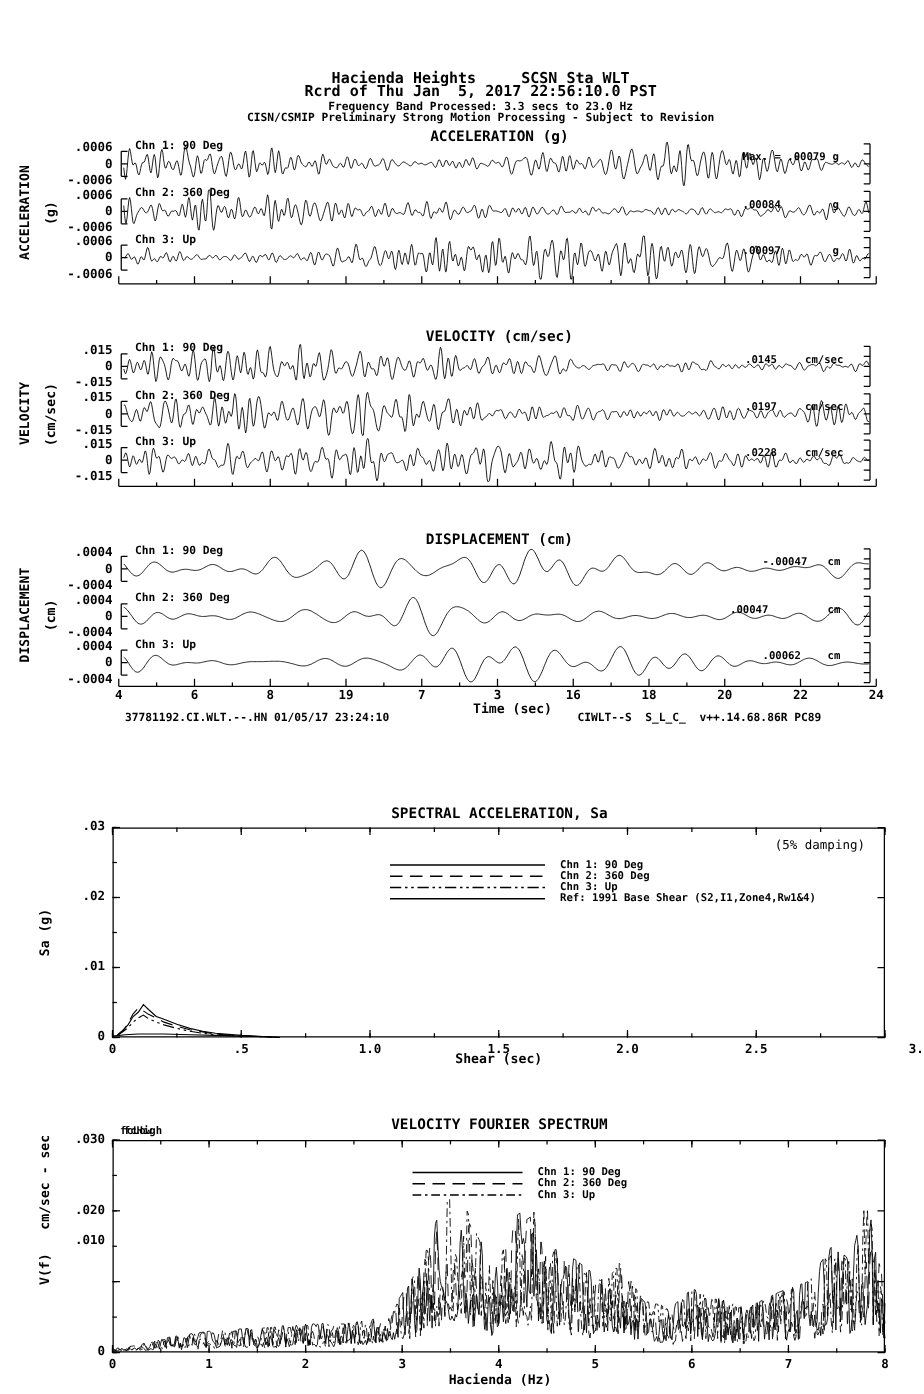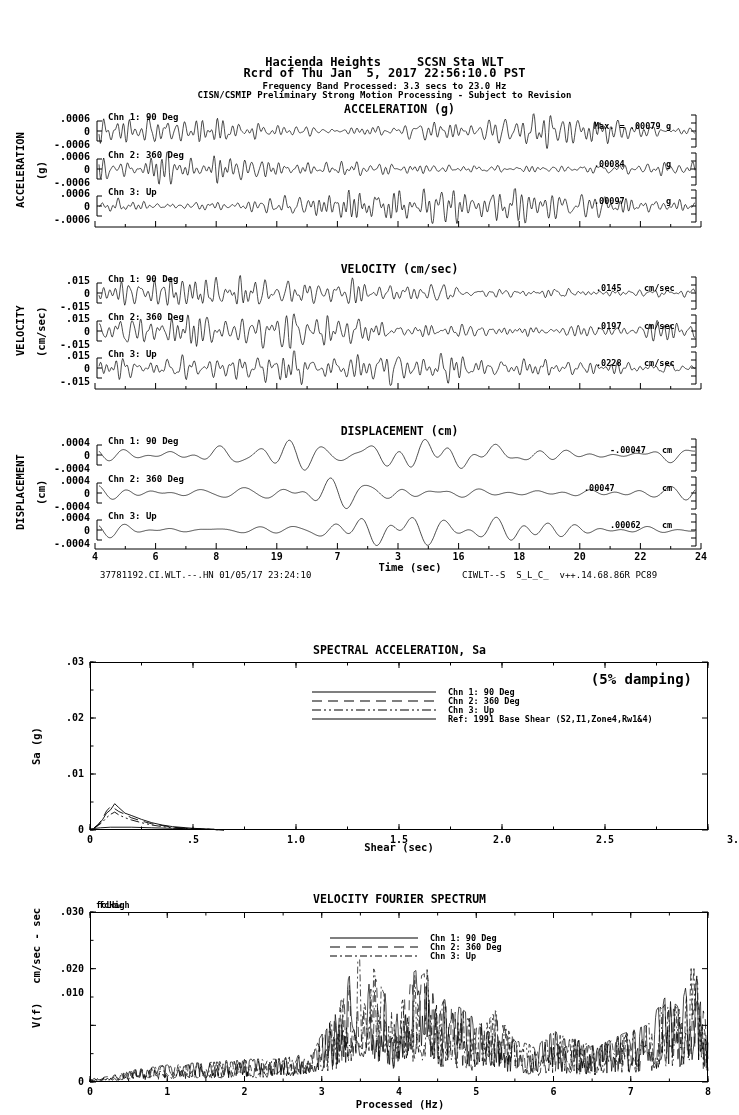--- a/index.html
+++ b/index.html
@@ -9,22 +9,22 @@
   .hdr1{font-size:12px;font-weight:bold;line-height:11px}
   .hdr2{font-size:9px;font-weight:bold;line-height:10px}
   .sec-title{font-size:11.5px;font-weight:bold;text-align:center;width:739px;left:30px}
   .ylab{font-size:10px;font-weight:bold;text-align:right;width:52px;left:38px}
   .chlab{font-size:9px;font-weight:bold}
   .maxlab{font-size:8.5px;font-weight:bold}
   .ticklab{font-size:10px;font-weight:bold;text-align:center;width:34px}
   .vlabel{position:absolute;font-size:10.5px;font-weight:bold;transform:rotate(-90deg);
           transform-origin:0 0;white-space:pre}
   .leg{font-size:8.5px;font-weight:bold}
-  .foot{font-size:9px;font-weight:normal}
-  .annot{font-size:14px;font-weight:bold}
+  .foot{font-size:9px;font-weight:bold}
+  .annot{font-size:10px;font-weight:normal}
   .fc{font-size:8.5px;font-weight:bold}
   svg{position:absolute;overflow:visible}
 </style>
 </head>
 <body>
 
 <div class="page">
 
   <div class="abs hdr1" style="left:15px;top:57px;width:739px;text-align:center">Hacienda Heights     SCSN Sta WLT</div>
   <div class="abs hdr1" style="left:15px;top:68px;width:739px;text-align:center">Rcrd of Thu Jan  5, 2017 22:56:10.0 PST</div>
@@ -48,21 +48,21 @@
 
   <div class="abs ticklab" style="left:320px;top:561px;width:180px;font-size:10.5px">Time (sec)</div>
   <div class="abs foot" style="left:100px;top:570px">37781192.CI.WLT.--.HN 01/05/17 23:24:10</div>
   <div class="abs foot" style="left:462px;top:570px">CIWLT--S  S_L_C_  v++.14.68.86R PC89</div>
 
   <div class="abs annot" style="left:496px;top:671px;width:196px;text-align:right">(5% damping)</div>
   <div class="abs ticklab" style="left:309px;top:841px;width:180px;font-size:10.5px">Shear (sec)</div>
 
   <div class="abs fc" style="left:96px;top:900px">fcLow</div>
   <div class="abs fc" style="left:99px;top:900px">fcHigh</div>
-  <div class="abs ticklab" style="left:310px;top:1098px;width:180px;font-size:10.5px">Processed (Hz)</div>
+  <div class="abs ticklab" style="left:310px;top:1098px;width:180px;font-size:10.5px">Hacienda (Hz)</div>
 
 <div class="abs ylab" style="top:113px">.0006</div>
     <div class="abs ylab" style="top:126px">0</div>
     <div class="abs ylab" style="top:139px">-.0006</div>
     <div class="abs chlab" style="left:108px;top:112px">Chn 1: 90 Deg</div>
     <div class="abs maxlab" style="left:594px;top:121px">Max. = .00079</div>
     <div class="abs maxlab" style="left:666px;top:121px">g</div>
     <svg width="606" height="36" style="left: 95px; top: 113px; overflow: hidden;">
       <polyline points="4.0,21.1 4.7,27.4 5.4,30.4 6.0,28.3 6.7,21.8 7.4,13.8 8.1,7.6 8.7,5.8 9.4,8.3 10.1,13.0 10.8,17.2 11.4,19.0 12.1,18.5 12.8,17.4 13.5,17.6 14.2,19.8 14.8,23.3 15.5,26.2 16.2,26.9 16.9,25.1 17.5,21.8 18.2,18.8 18.9,17.2 19.6,16.9 20.3,16.7 20.9,15.4 21.6,13.1 22.3,10.9 23.0,10.7 23.6,13.4 24.3,18.4 25.0,23.3 25.7,25.3 26.3,23.3 27.0,18.2 27.7,12.9 28.4,10.6 29.1,12.9 29.7,19.0 30.4,25.6 31.1,29.2 31.8,27.8 32.4,21.9 33.1,14.3 33.8,8.4 34.5,6.6 35.2,9.0 35.8,14.0 36.5,18.8 37.2,21.4 37.9,21.3 38.5,19.3 39.2,17.1 39.9,16.0 40.6,16.5 41.3,18.2 41.9,20.4 42.6,22.1 43.3,22.8 44.0,22.3 44.6,20.5 45.3,18.2 46.0,16.2 46.7,15.6 47.3,17.0 48.0,20.4 48.7,24.3 49.4,27.1 50.1,26.8 50.7,23.0 51.4,16.6 52.1,9.7 52.8,4.8 53.4,3.4 54.1,5.2 54.8,8.9 55.5,12.8 56.1,15.9 56.8,18.2 57.5,20.5 58.2,23.5 58.9,26.6 59.5,28.6 60.2,28.1 60.9,24.5 61.6,19.1 62.2,14.0 62.9,11.6 63.6,13.1 64.3,17.5 65.0,22.6 65.6,25.6 66.3,25.4 67.0,22.4 67.7,18.4 68.3,15.4 69.0,14.5 69.7,14.9 70.4,15.4 71.0,14.8 71.7,12.8 72.4,10.7 73.1,10.1 73.8,12.0 74.4,16.1 75.1,20.9 75.8,24.7 76.5,26.1 77.1,25.2 77.8,22.9 78.5,20.2 79.2,17.9 79.9,16.0 80.5,14.4 81.2,12.9 81.9,12.1 82.6,12.5 83.2,15.0 83.9,19.1 84.6,23.7 85.3,27.2 86.0,28.1 86.6,25.8 87.3,21.1 88.0,15.6 88.7,11.0 89.3,8.8 90.0,9.2 90.7,11.9 91.4,15.7 92.0,19.5 92.7,22.1 93.4,22.9 94.1,22.1 94.8,20.2 95.4,18.6 96.1,18.1 96.8,19.1 97.5,21.0 98.1,22.2 98.8,21.4 99.5,17.9 100.2,13.0 100.9,8.8 101.5,7.8 102.2,11.1 102.9,17.7 103.6,24.7 104.2,28.7 104.9,27.6 105.6,21.9 106.3,14.4 106.9,8.7 107.6,7.5 108.3,11.0 109.0,16.9 109.7,22.2 110.3,24.4 111.0,23.3 111.7,20.4 112.4,17.9 113.0,17.2 113.7,18.0 114.4,19.0 115.1,19.0 115.8,17.9 116.4,16.8 117.1,17.3 117.8,20.1 118.5,24.0 119.1,26.6 119.8,25.5 120.5,20.4 121.2,13.0 121.8,7.0 122.5,5.3 123.2,9.0 123.9,16.0 124.6,22.6 125.2,25.1 125.9,22.4 126.6,16.3 127.3,10.2 127.9,7.6 128.6,9.8 129.3,15.4 130.0,21.5 130.6,25.5 131.3,26.2 132.0,24.5 132.7,22.3 133.4,21.2 134.0,21.3 134.7,21.7 135.4,20.9 136.1,18.4 136.7,15.2 137.4,13.0 138.1,13.2 138.8,15.9 139.5,19.7 140.1,22.6 140.8,22.8 141.5,20.4 142.2,16.4 142.8,12.9 143.5,11.3 144.2,11.8 144.9,13.7 145.5,15.9 146.2,17.5 146.9,18.4 147.6,19.0 148.3,19.7 148.9,20.3 149.6,20.5 150.3,19.8 151.0,18.4 151.6,17.1 152.3,16.6 153.0,17.4 153.7,18.8 154.4,20.0 155.0,19.9 155.7,18.4 156.4,16.5 157.1,15.6 157.7,16.9 158.4,20.1 159.1,24.0 159.8,26.4 160.5,25.7 161.1,22.1 161.8,16.9 162.5,12.3 163.2,10.3 163.8,11.2 164.5,14.1 165.2,17.0 165.9,18.5 166.5,18.1 167.2,16.5 167.9,14.8 168.6,14.3 169.3,15.1 169.9,16.7 170.6,18.4 171.3,19.7 172.0,20.3 172.6,20.7 173.3,21.0 174.0,21.2 174.7,21.1 175.3,20.3 176.0,19.1 176.7,18.0 177.4,17.6 178.1,18.2 178.7,19.6 179.4,20.7 180.1,20.6 180.8,19.0 181.4,16.2 182.1,13.6 182.8,12.4 183.5,13.2 184.2,15.9 184.8,19.0 185.5,21.3 186.2,21.6 186.9,20.0 187.5,17.5 188.2,15.2 188.9,14.3 189.6,14.8 190.3,16.5 190.9,18.3 191.6,19.4 192.3,19.5 193.0,18.8 193.6,18.0 194.3,17.6 195.0,18.0 195.7,19.2 196.3,20.6 197.0,21.7 197.7,21.8 198.4,20.8 199.1,18.9 199.7,16.7 200.4,14.8 201.1,13.8 201.8,14.1 202.4,15.4 203.1,17.2 203.8,18.8 204.5,19.7 205.2,19.9 205.8,19.7 206.5,19.3 207.2,19.1 207.9,19.0 208.5,18.5 209.2,17.6 209.9,16.1 210.6,14.6 211.2,13.8 211.9,14.3 212.6,16.2 213.3,18.9 214.0,21.6 214.6,23.2 215.3,23.1 216.0,21.6 216.7,19.2 217.3,16.8 218.0,15.2 218.7,14.7 219.4,15.1 220.0,16.0 220.7,17.1 221.4,18.1 222.1,18.8 222.8,19.4 223.4,19.7 224.1,19.7 224.8,19.2 225.5,18.5 226.1,17.7 226.8,17.0 227.5,16.6 228.2,16.6 228.9,16.9 229.5,17.3 230.2,17.8 230.9,18.2 231.6,18.7 232.2,19.2 232.9,19.6 233.6,19.7 234.3,19.3 235.0,18.4 235.6,17.4 236.3,16.6 237.0,16.3 237.7,16.6 238.3,17.3 239.0,17.9 239.7,18.2 240.4,18.1 241.0,17.8 241.7,17.6 242.4,17.7 243.1,18.0 243.8,18.5 244.4,18.8 245.1,18.9 245.8,18.7 246.5,18.4 247.1,18.1 247.8,17.8 248.5,17.4 249.2,17.0 249.8,16.8 250.5,17.0 251.2,17.9 251.9,19.2 252.6,20.4 253.2,21.0 253.9,20.5 254.6,18.8 255.3,16.7 255.9,15.1 256.6,14.9 257.3,16.1 258.0,18.1 258.7,19.9 259.3,20.5 260.0,19.5 260.7,17.5 261.4,15.7 262.0,15.0 262.7,15.8 263.4,17.5 264.1,19.0 264.8,19.4 265.4,18.6 266.1,17.1 266.8,16.1 267.5,16.3 268.1,17.8 268.8,19.8 269.5,21.2 270.2,21.2 270.8,19.8 271.5,18.0 272.2,16.9 272.9,17.1 273.6,18.6 274.2,20.3 274.9,21.1 275.6,20.4 276.3,18.3 276.9,16.0 277.6,14.6 278.3,14.9 279.0,16.5 279.7,18.4 280.3,19.3 281.0,18.7 281.7,16.7 282.4,14.4 283.0,13.2 283.7,13.7 284.4,15.9 285.1,18.7 285.7,21.1 286.4,22.2 287.1,21.8 287.8,20.4 288.5,18.9 289.1,17.9 289.8,17.5 290.5,17.7 291.2,18.0 291.8,18.3 292.5,18.5 293.2,18.9 293.9,19.3 294.6,19.8 295.2,20.1 295.9,19.7 296.6,18.7 297.3,17.3 297.9,16.0 298.6,15.2 299.3,15.3 300.0,15.9 300.6,16.8 301.3,17.5 302.0,17.6 302.7,17.2 303.4,16.8 304.0,16.8 304.7,17.4 305.4,18.7 306.1,20.0 306.7,20.6 307.4,20.1 308.1,18.4 308.8,16.0 309.4,13.7 310.1,12.6 310.8,13.1 311.5,15.5 312.2,19.0 312.8,22.6 313.5,25.3 314.2,26.4 314.9,25.7 315.5,23.7 316.2,21.0 316.9,18.5 317.6,16.7 318.3,15.7 318.9,15.5 319.6,15.5 320.3,15.7 321.0,15.7 321.6,15.6 322.3,15.2 323.0,14.8 323.7,14.2 324.3,13.5 325.0,13.0 325.7,12.9 326.4,13.6 327.1,15.4 327.7,18.3 328.4,21.9 329.1,25.2 329.8,27.1 330.4,27.0 331.1,24.8 331.8,21.2 332.5,17.5 333.2,15.2 333.8,15.2 334.5,17.3 335.2,20.2 335.9,22.2 336.5,22.0 337.2,19.1 337.9,14.7 338.6,10.7 339.3,9.0 339.9,10.6 340.6,14.8 341.3,19.8 342.0,23.4 342.6,24.2 343.3,22.1 344.0,18.5 344.7,15.2 345.3,13.6 346.0,13.9 346.7,15.4 347.4,16.8 348.1,17.3 348.7,17.3 349.4,17.6 350.1,18.9 350.8,21.3 351.4,23.8 352.1,24.7 352.8,23.1 353.5,19.3 354.2,14.9 354.8,12.2 355.5,12.5 356.2,15.8 356.9,20.3 357.5,23.6 358.2,23.7 358.9,20.7 359.6,16.1 360.2,12.4 360.9,11.5 361.6,13.7 362.3,17.6 363.0,21.2 363.6,22.5 364.3,21.4 365.0,18.6 365.7,16.1 366.3,15.0 367.0,15.5 367.7,16.9 368.4,18.0 369.1,18.3 369.7,18.0 370.4,17.8 371.1,18.5 371.8,20.0 372.4,21.6 373.1,22.1 373.8,20.8 374.5,18.1 375.1,15.0 375.8,12.9 376.5,12.8 377.2,14.5 377.9,17.1 378.5,19.5 379.2,20.8 379.9,20.9 380.6,20.2 381.2,19.2 381.9,18.4 382.6,17.7 383.3,16.8 383.9,15.8 384.6,14.8 385.3,14.4 386.0,15.2 386.7,17.2 387.3,20.1 388.0,23.2 388.7,25.6 389.4,26.7 390.0,26.1 390.7,23.9 391.4,20.4 392.1,16.0 392.8,11.6 393.4,8.2 394.1,6.9 394.8,8.2 395.5,11.9 396.1,16.7 396.8,20.7 397.5,22.3 398.2,21.0 398.8,17.6 399.5,13.9 400.2,11.8 400.9,12.7 401.6,16.6 402.2,21.9 402.9,26.9 403.6,29.8 404.3,30.1 404.9,28.2 405.6,25.2 406.3,21.9 407.0,18.7 407.7,15.7 408.3,12.7 409.0,9.6 409.7,7.1 410.4,6.1 411.0,7.2 411.7,10.4 412.4,15.1 413.1,20.0 413.8,23.8 414.4,25.8 415.1,25.9 415.8,24.7 416.5,23.1 417.1,21.5 417.8,20.3 418.5,19.1 419.2,17.5 419.8,15.4 420.5,12.9 421.2,11.0 421.9,10.6 422.6,12.2 423.2,15.7 423.9,19.8 424.6,22.9 425.3,23.4 425.9,20.8 426.6,16.3 427.3,11.9 428.0,10.0 428.7,12.0 429.3,17.3 430.0,23.9 430.7,29.0 431.4,30.8 432.0,29.1 432.7,25.3 433.4,21.8 434.1,20.0 434.7,20.0 435.4,19.9 436.1,18.0 436.8,13.2 437.5,6.8 438.1,1.5 438.8,0.7 439.5,3.7 440.2,11.1 440.8,19.2 441.5,24.7 442.2,26.0 442.9,23.8 443.6,20.8 444.2,19.6 444.9,21.0 445.6,23.5 446.3,24.4 446.9,21.9 447.6,16.2 448.3,10.2 449.0,7.5 449.6,10.8 450.3,19.5 451.0,29.8 451.7,35.3 452.4,35.3 453.0,30.7 453.7,19.7 454.4,9.2 455.1,3.0 455.7,2.6 456.4,6.5 457.1,11.4 457.8,14.8 458.4,15.8 459.1,15.3 459.8,15.4 460.5,17.3 461.2,20.9 461.8,24.8 462.5,27.3 463.2,27.3 463.9,25.0 464.5,21.3 465.2,17.5 465.9,14.2 466.6,11.4 467.3,9.3 467.9,8.5 468.6,9.6 469.3,13.3 470.0,19.1 470.6,25.2 471.3,29.2 472.0,29.3 472.7,25.0 473.3,18.3 474.0,11.9 474.7,8.9 475.4,10.5 476.1,15.9 476.7,22.6 477.4,28.0 478.1,30.2 478.8,28.7 479.4,24.7 480.1,19.5 480.8,14.6 481.5,10.6 482.2,8.2 482.8,7.4 483.5,8.6 484.2,11.3 484.9,14.8 485.5,17.7 486.2,18.9 486.9,18.0 487.6,16.0 488.3,14.6 488.9,15.3 489.6,18.4 490.3,22.7 491.0,25.9 491.6,26.1 492.3,23.0 493.0,18.6 493.7,15.4 494.3,15.7 495.0,19.5 495.7,24.9 496.4,28.5 497.1,27.9 497.7,22.8 498.4,15.8 499.1,10.1 499.8,8.6 500.4,11.6 501.1,16.8 501.8,20.9 502.5,21.5 503.2,18.4 503.8,13.6 504.5,10.0 505.2,9.7 505.9,12.4 506.5,16.2 507.2,18.6 507.9,18.3 508.6,15.9 509.2,13.6 509.9,13.7 510.6,17.1 511.3,22.9 512.0,28.3 512.6,30.7 513.3,29.1 514.0,24.2 514.7,18.4 515.3,14.4 516.0,13.6 516.7,15.8 517.4,19.6 518.1,22.8 518.7,24.1 519.4,22.8 520.1,19.4 520.8,15.1 521.4,11.0 522.1,8.1 522.8,7.0 523.5,8.1 524.1,11.3 524.8,15.8 525.5,20.3 526.2,23.5 526.9,24.4 527.5,22.7 528.2,19.4 528.9,16.0 529.6,14.2 530.2,14.8 530.9,17.6 531.6,21.4 532.3,24.5 532.9,25.8 533.6,24.8 534.3,22.1 535.0,18.8 535.7,16.0 536.3,14.6 537.0,14.7 537.7,16.0 538.4,17.6 539.0,18.7 539.7,18.7 540.4,17.3 541.1,15.1 541.8,12.8 542.4,11.5 543.1,12.1 543.8,14.5 544.5,18.2 545.1,21.7 545.8,23.6 546.5,23.4 547.2,21.3 547.9,18.6 548.5,16.7 549.2,16.7 549.9,18.5 550.6,20.9 551.2,22.7 551.9,22.7 552.6,21.1 553.3,18.5 553.9,16.1 554.6,14.7 555.3,14.4 556.0,14.7 556.7,14.8 557.3,14.4 558.0,14.0 558.7,14.0 559.4,15.2 560.0,17.5 560.7,20.3 561.4,22.5 562.1,23.4 562.8,22.7 563.4,21.0 564.1,19.0 564.8,17.5 565.5,16.9 566.1,16.9 566.8,17.2 567.5,17.6 568.2,17.8 568.8,18.0 569.5,18.2 570.2,18.4 570.9,18.4 571.6,18.1 572.2,17.6 572.9,17.2 573.6,17.1 574.3,17.4 574.9,18.0 575.6,18.5 576.3,18.6 577.0,18.1 577.6,17.5 578.3,17.2 579.0,17.4 579.7,17.9 580.4,18.4 581.0,18.3 581.7,17.5 582.4,16.4 583.1,15.5 583.7,15.7 584.4,17.0 585.1,18.8 585.8,20.4 586.5,21.0 587.1,20.4 587.8,19.0 588.5,17.7 589.2,17.3 589.8,18.1 590.5,19.4 591.2,20.5 591.9,20.6 592.6,19.6 593.2,17.8 593.9,16.1 594.6,15.0 595.3,15.0 595.9,15.6 596.6,16.7 597.3,17.7 598.0,18.6 598.6,19.3 599.3,19.9 600.0,20.1" fill="none" stroke="#000000" stroke-width="0.7"></polyline>
       <line x1="2" y1="8" x2="2" y2="28" stroke="#000000" stroke-width="1"></line>

